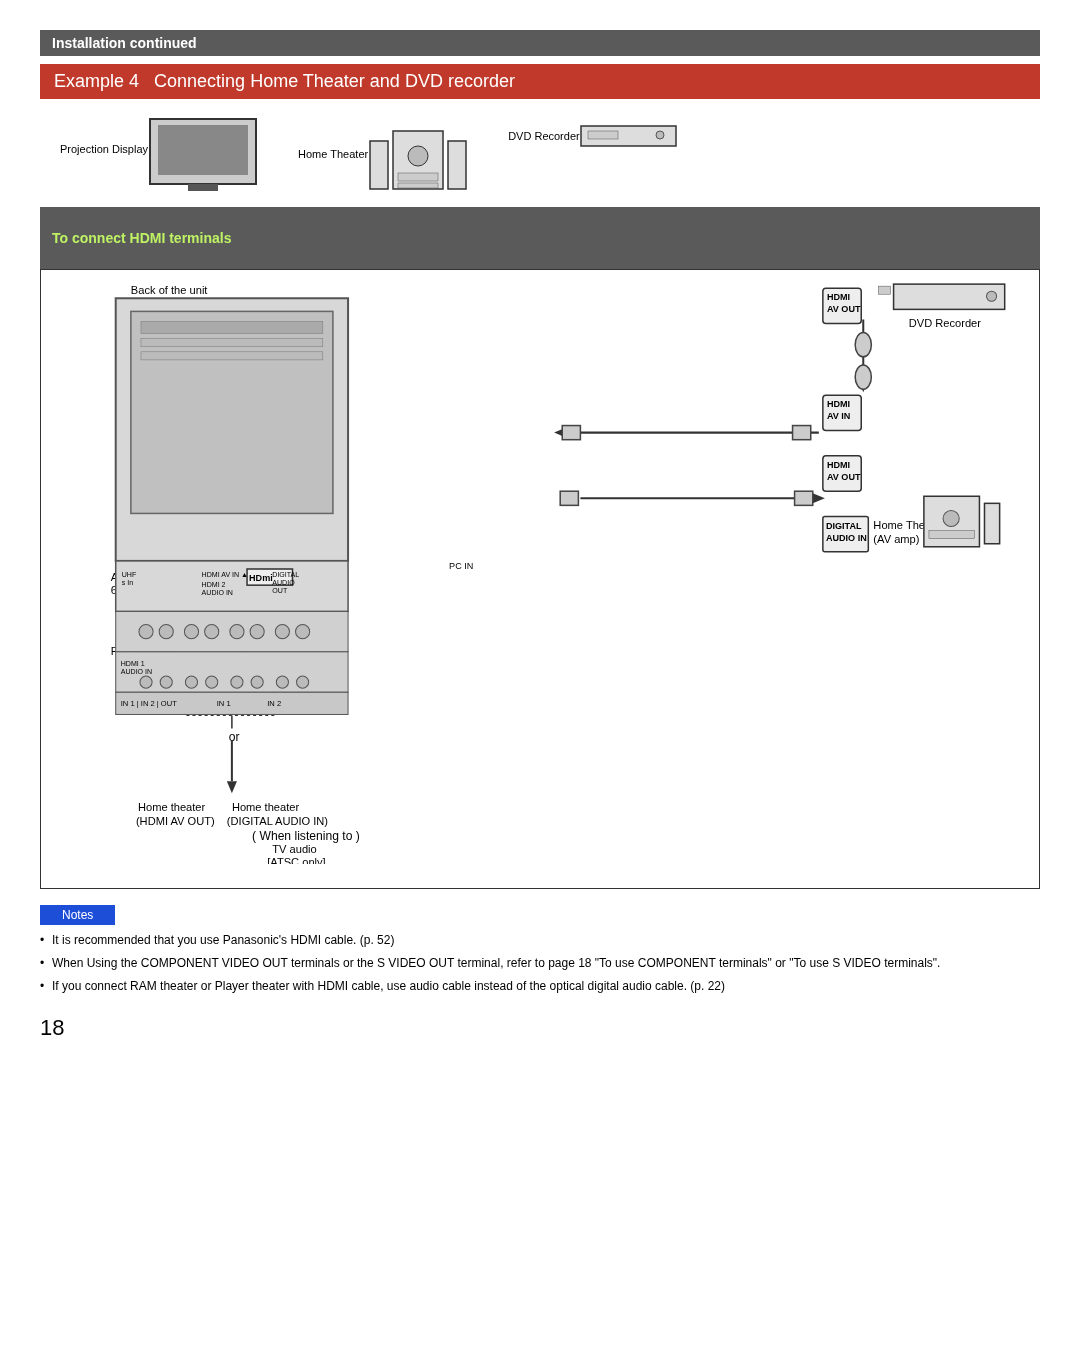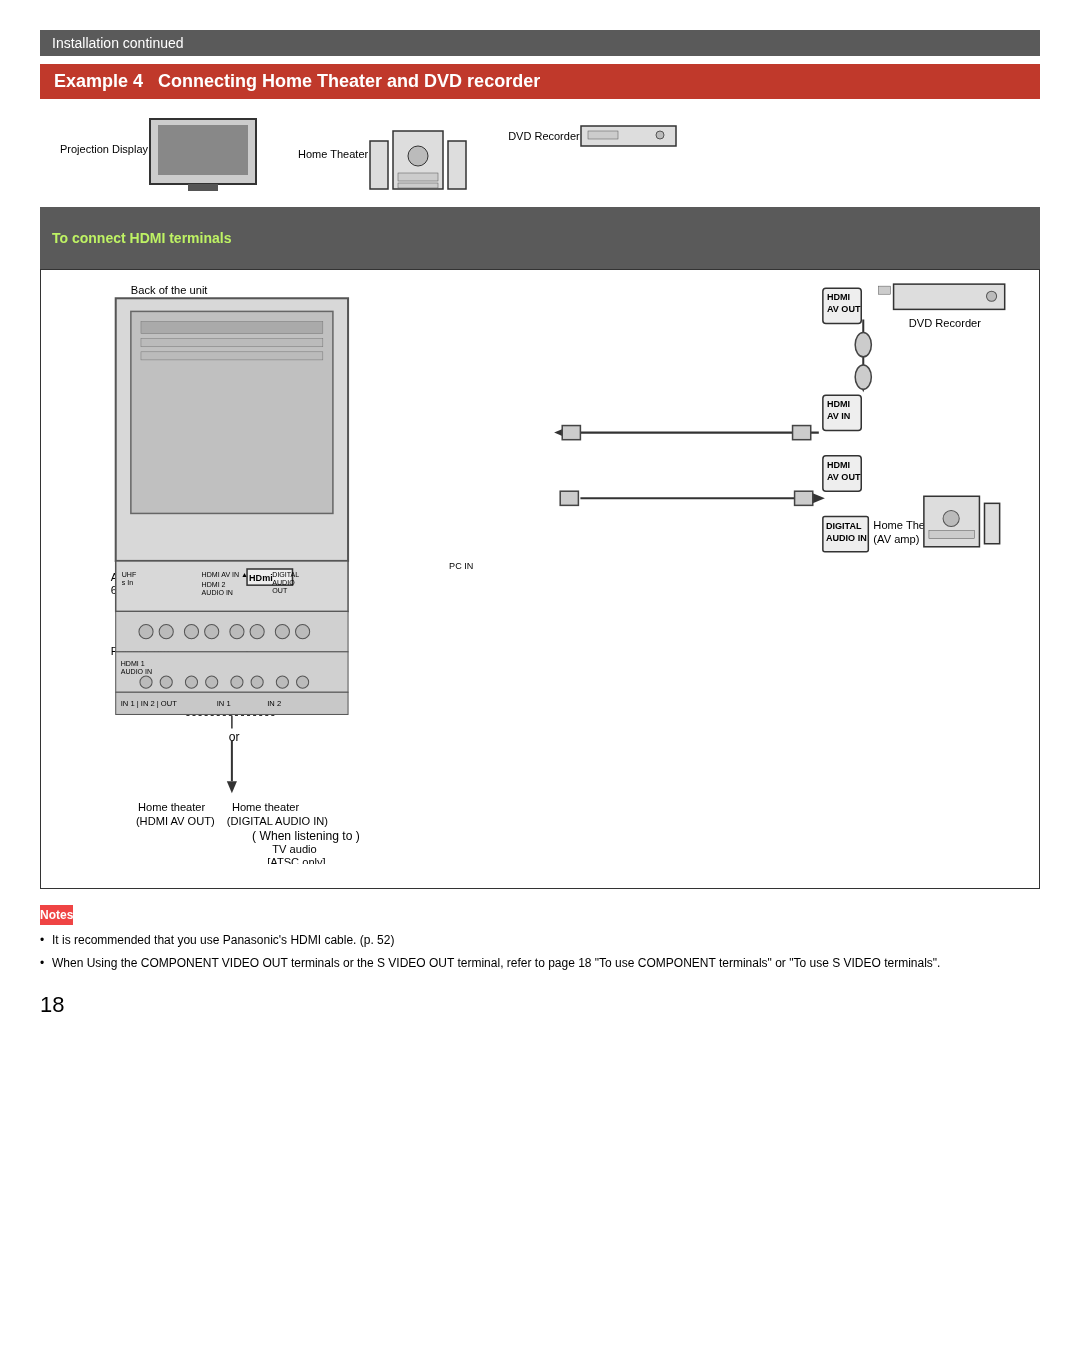--- a/index.html
+++ b/index.html
@@ -12,32 +12,32 @@
       min-height: 1363px;
       padding: 30px 40px;
     }
 
     
     .installation-header {
       background: #5a5a5a;
       color: #fff;
       padding: 5px 12px;
       font-size: 14px;
-      font-weight: normal;
+      font-weight: bold;
       margin-bottom: 8px;
       width: 100%;
     }
 
     
     .example-header {
       background: #c0392b;
       color: #fff;
       padding: 7px 14px;
       font-size: 18px;
-      font-weight: bold;
+      font-weight: normal;
       margin-bottom: 12px;
       width: 100%;
     }
 
     
     .device-overview {
       display: flex;
       align-items: flex-end;
       gap: 40px;
       margin-bottom: 16px;
@@ -71,25 +71,25 @@
       position: relative;
       min-height: 620px;
       overflow: hidden;
     }
 
     
     .notes-section {
       margin-top: 16px;
     }
     .notes-header {
-      background: #ef4444;
+      background: #1d4ed8;
       color: #fff;
-      padding: 3px 0;
+      padding: 3px 22px;
       font-size: 12px;
-      font-weight: bold;
+      font-weight: normal;
       display: inline-block;
       margin-bottom: 6px;
     }
     .notes-list {
       list-style: none;
       padding: 0;
     }
     .notes-list li {
       font-size: 12px;
       margin-bottom: 5px;
@@ -303,18 +303,21 @@
   <div class="notes-header">
     <span>Notes</span>
   </div>
   <ul class="notes-list">
     <li>
       <span>It is recommended that you use Panasonic's HDMI cable. (p. 52)</span>
     </li>
     <li>
       <span>When Using the COMPONENT VIDEO OUT terminals or the S VIDEO OUT terminal, refer to page 18 "To use COMPONENT terminals" or "To use S VIDEO terminals".</span>
     </li>
+    <li>
+      <span>If you connect RAM theater or Player theater with HDMI cable, use audio cable instead of the optical digital audio cable. (p. 22)</span>
+    </li>
   </ul>
 </div>
 
 <div class="page-number">
   <span>18</span>
 </div>
 
 </body></html>

